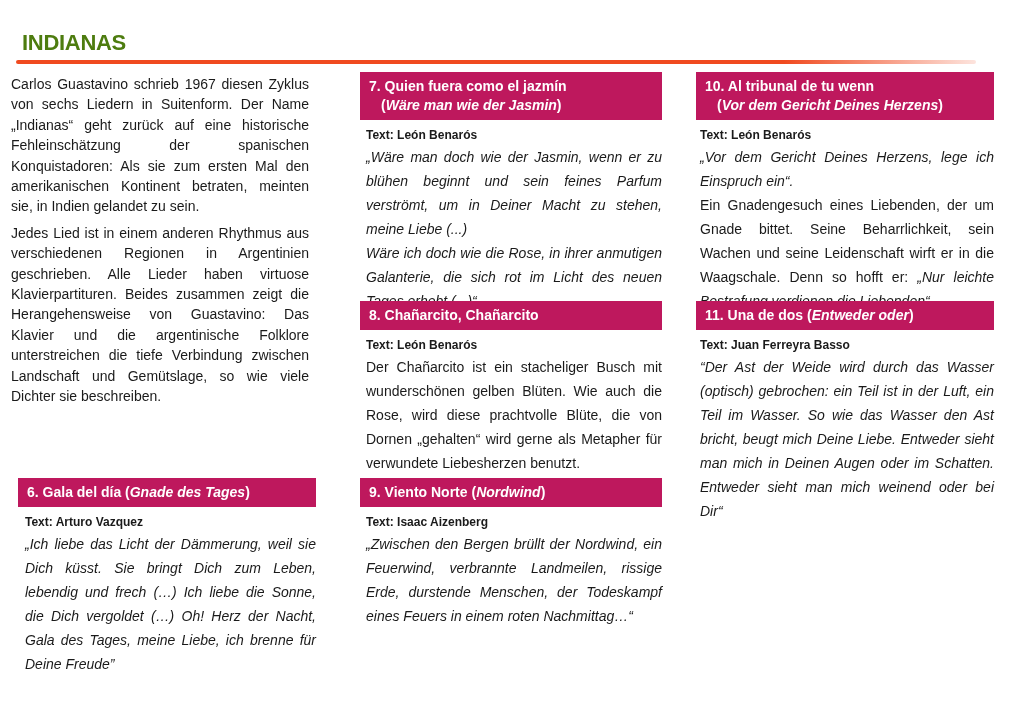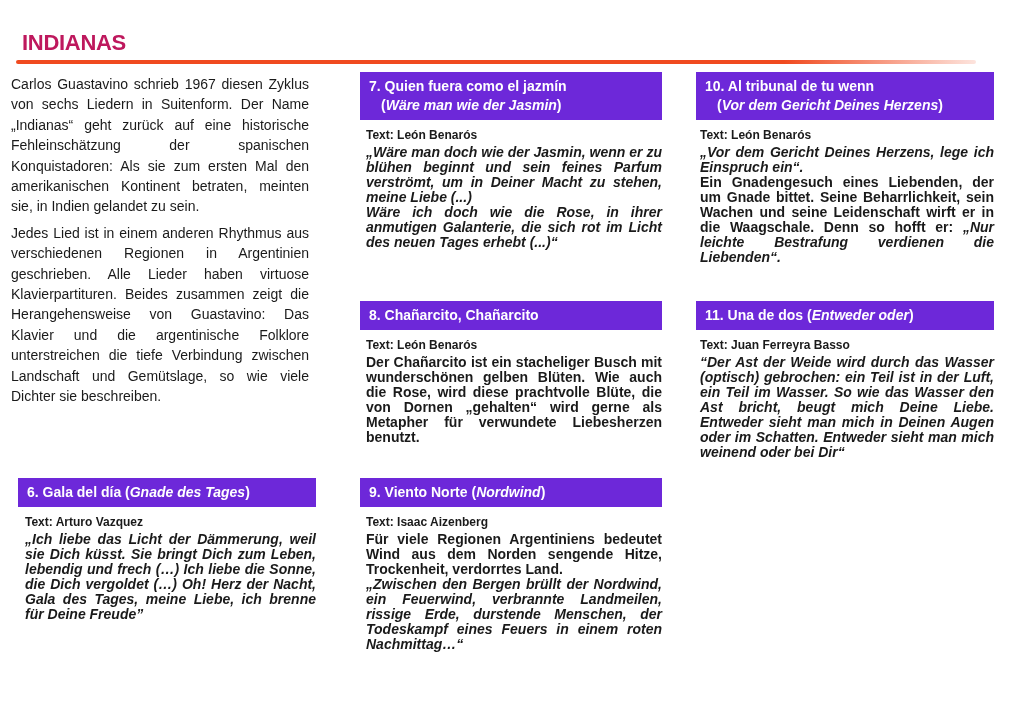--- a/index.html
+++ b/index.html
@@ -1,32 +1,32 @@
 <!DOCTYPE html>
 <html><head>
 <meta charset="utf-8">
 <style>
   html, body { margin:0; padding:0; background:#ffffff; }
   body { width:1024px; height:723px; position:relative; overflow:hidden;
          font-family:"Liberation Sans", sans-serif; color:#1a1a1a; }
   .title { position:absolute; left:22px; top:30px; font-size:22px; font-weight:bold;
-           color:#be185d; letter-spacing:-0.3px; }
+           color:#4d7c0f; letter-spacing:-0.3px; }
   .rule { position:absolute; left:16px; top:60px; width:960px; height:4px;
           background:linear-gradient(to right, #f04a1f 0%, #f04a1f 80%, rgba(240,74,31,0.15) 100%);
           border-radius:2px; }
   .intro { position:absolute; left:11px; width:298px; font-size:14px; line-height:20.4px;
            text-align:justify; }
   .intro p { margin:0 0 6px 0; }
   .sec { position:absolute; width:298px; }
-  .bar { background:#6d28d9; color:#fff; font-weight:bold; font-size:14px; line-height:19px;
+  .bar { background:#be185d; color:#fff; font-weight:bold; font-size:14px; line-height:19px;
          padding:5px 9px; box-sizing:border-box; }
   .bar .sub { display:block; padding-left:12px; }
   .bar i, .bar .it { font-style:italic; }
   .author { font-weight:bold; font-size:12px; line-height:20px; margin-top:5px; }
-  .body { font-size:14px; line-height:15px; text-align:justify;font-weight:bold; }
+  .body { font-size:14px; line-height:24px; text-align:justify; }
   .body .q { font-style:italic; }
 </style>
 </head>
 <body>
 
 <div class="title">INDIANAS</div>
 <div class="rule"></div>
 
 <div class="intro" style="top:74px;">
   <p>Carlos Guastavino schrieb 1967 diesen Zyklus von sechs Liedern in Suitenform. Der Name „Indianas“ geht zurück auf eine historische Fehleinschätzung der spanischen Konquistadoren: Als sie zum ersten Mal den amerikanischen Kontinent betraten, meinten sie, in Indien gelandet zu sein.</p>
@@ -73,21 +73,20 @@
 
 <div class="sec" style="left:360px; top:478px; width:302px;">
   <div class="bar">
     <span>9.</span>
     <span>Viento Norte</span>
     (<span class="it">Nordwind</span>)
   </div>
   <div style="padding-left:6px;">
     <div class="author">Text: Isaac Aizenberg</div>
     <div class="body">
-      <div>Für viele Regionen Argentiniens bedeutet Wind aus dem Norden sengende Hitze, Trockenheit, verdorrtes Land.</div>
       <div class="q">„Zwischen den Bergen brüllt der Nordwind, ein Feuerwind, verbrannte Landmeilen, rissige Erde, durstende Menschen, der Todeskampf eines Feuers in einem roten Nachmittag…“</div>
     </div>
   </div>
 </div>
 
 <div class="sec" style="left:696px; top:72px; width:298px;">
   <div class="bar">
     <span>10.</span>
     <span>Al tribunal de tu wenn</span>
     <span class="sub">(<span class="it">Vor dem Gericht Deines Herzens</span>)</span>

